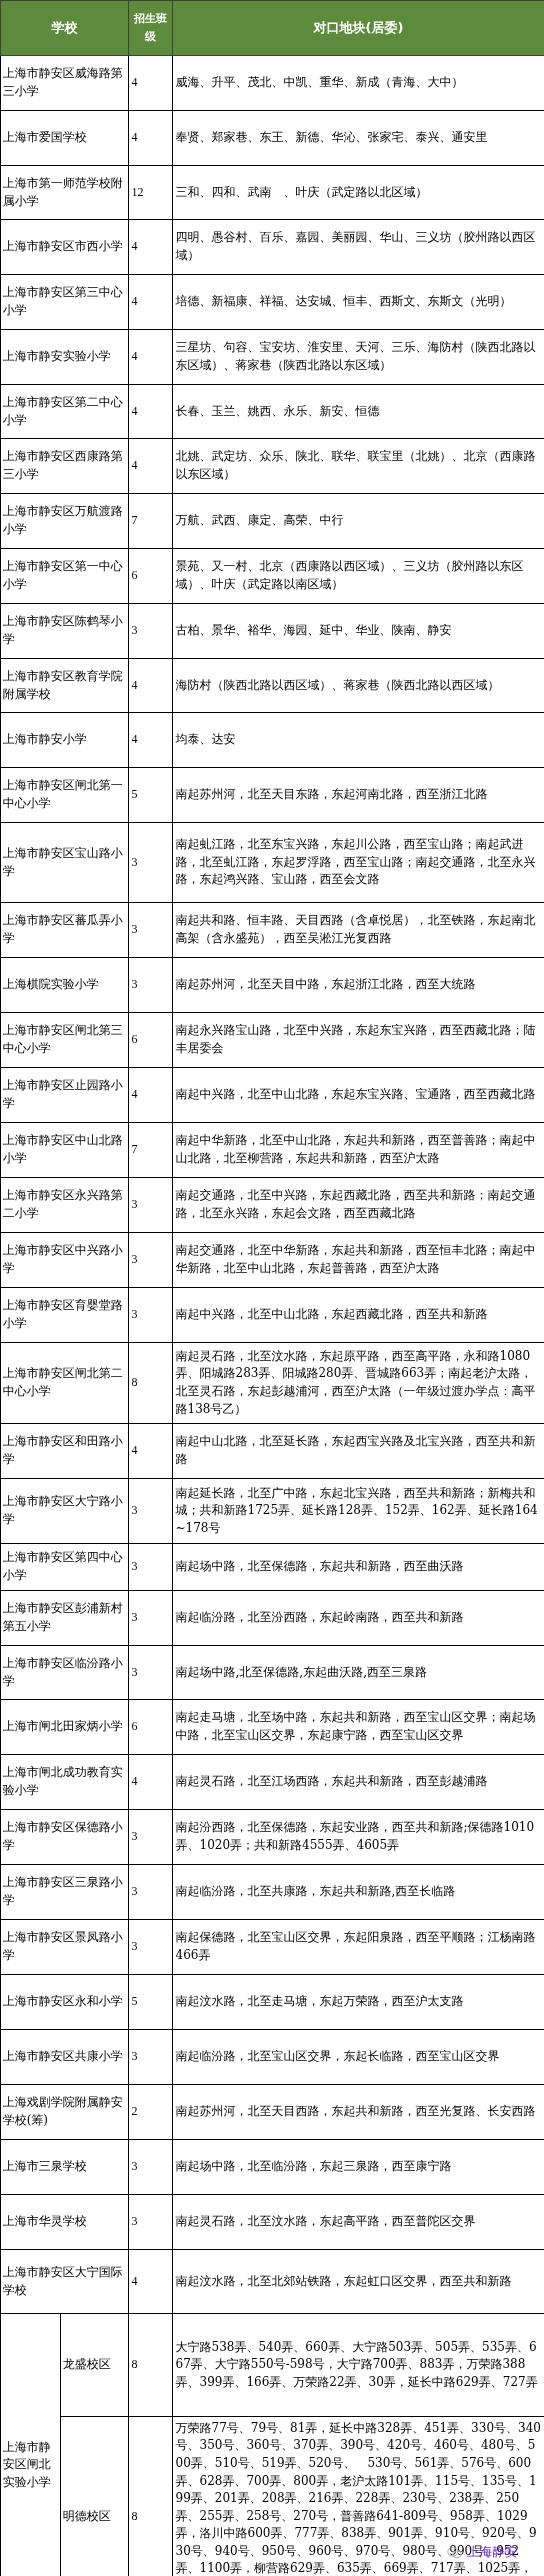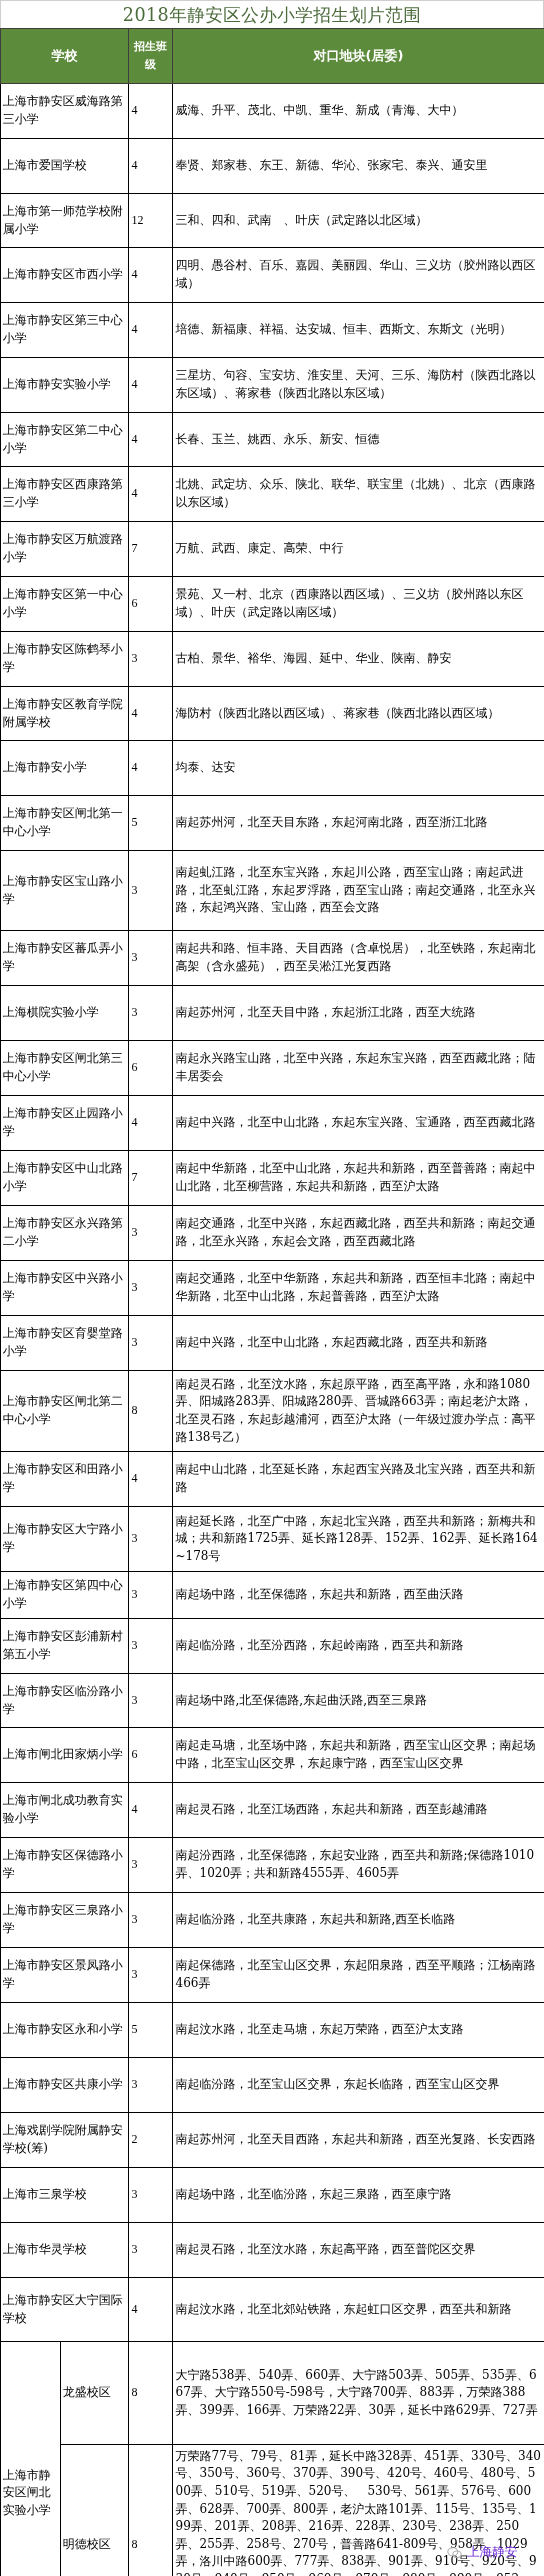--- a/index.html
+++ b/index.html
@@ -21,21 +21,20 @@
   td.area { padding-left: 2.5px; padding-right: 1.7px; }
   .watermark { position: absolute; left: 447px; top: 2544px; display: flex; align-items: center;
                gap: 5px; color: #6d28d9; font-size: 12.6px;
                font-family: "DejaVu Sans", "Liberation Sans", sans-serif; }
   .wm-icon { width: 15px; height: 13.4px; }
 </style>
 </head>
 <body>
 
 <div class="sheet">
-  <div class="title">2018年静安区公办小学招生划片范围</div>
   <table>
     <colgroup>
       <col style="width:60px">
         <col style="width:68px">
         <col style="width:44px">
         <col style="width:372px">
     </colgroup>
     <thead>
       <tr style="height:55px">
         <th colspan="2">学校</th>

